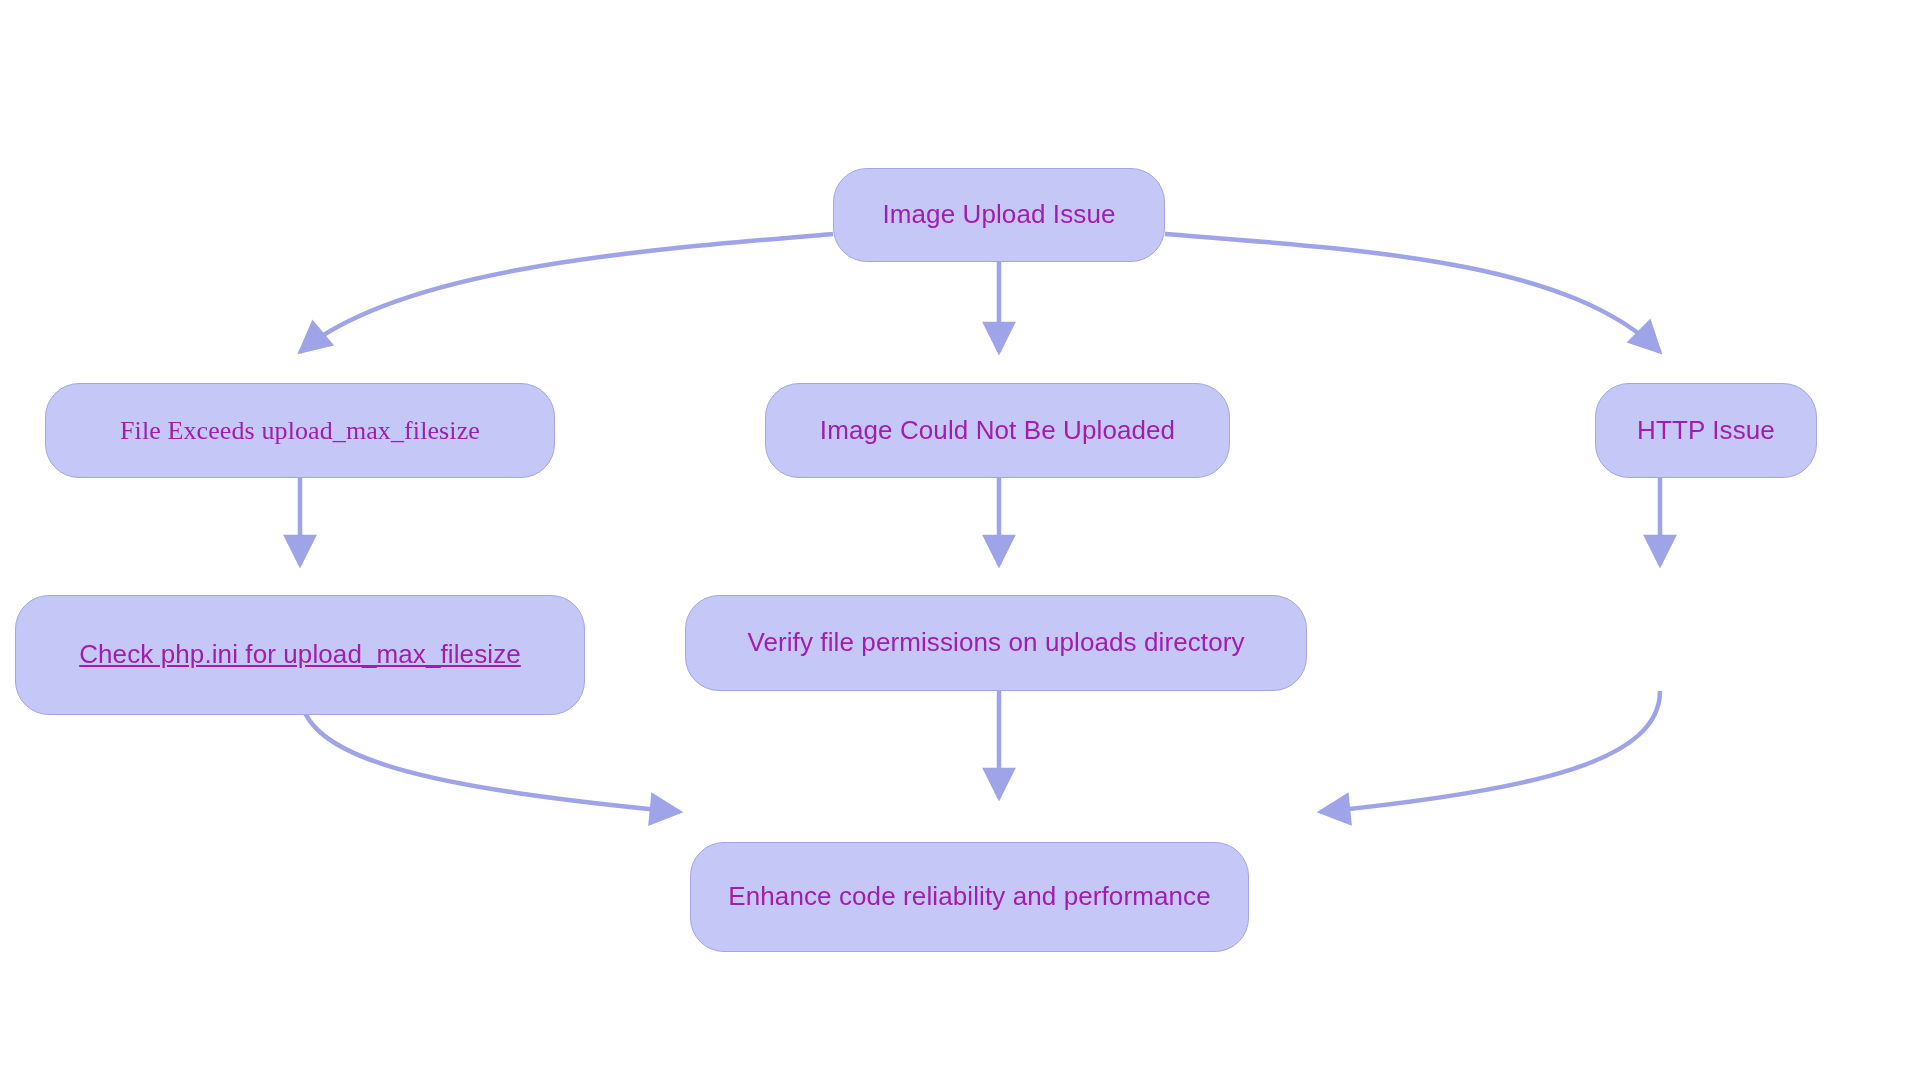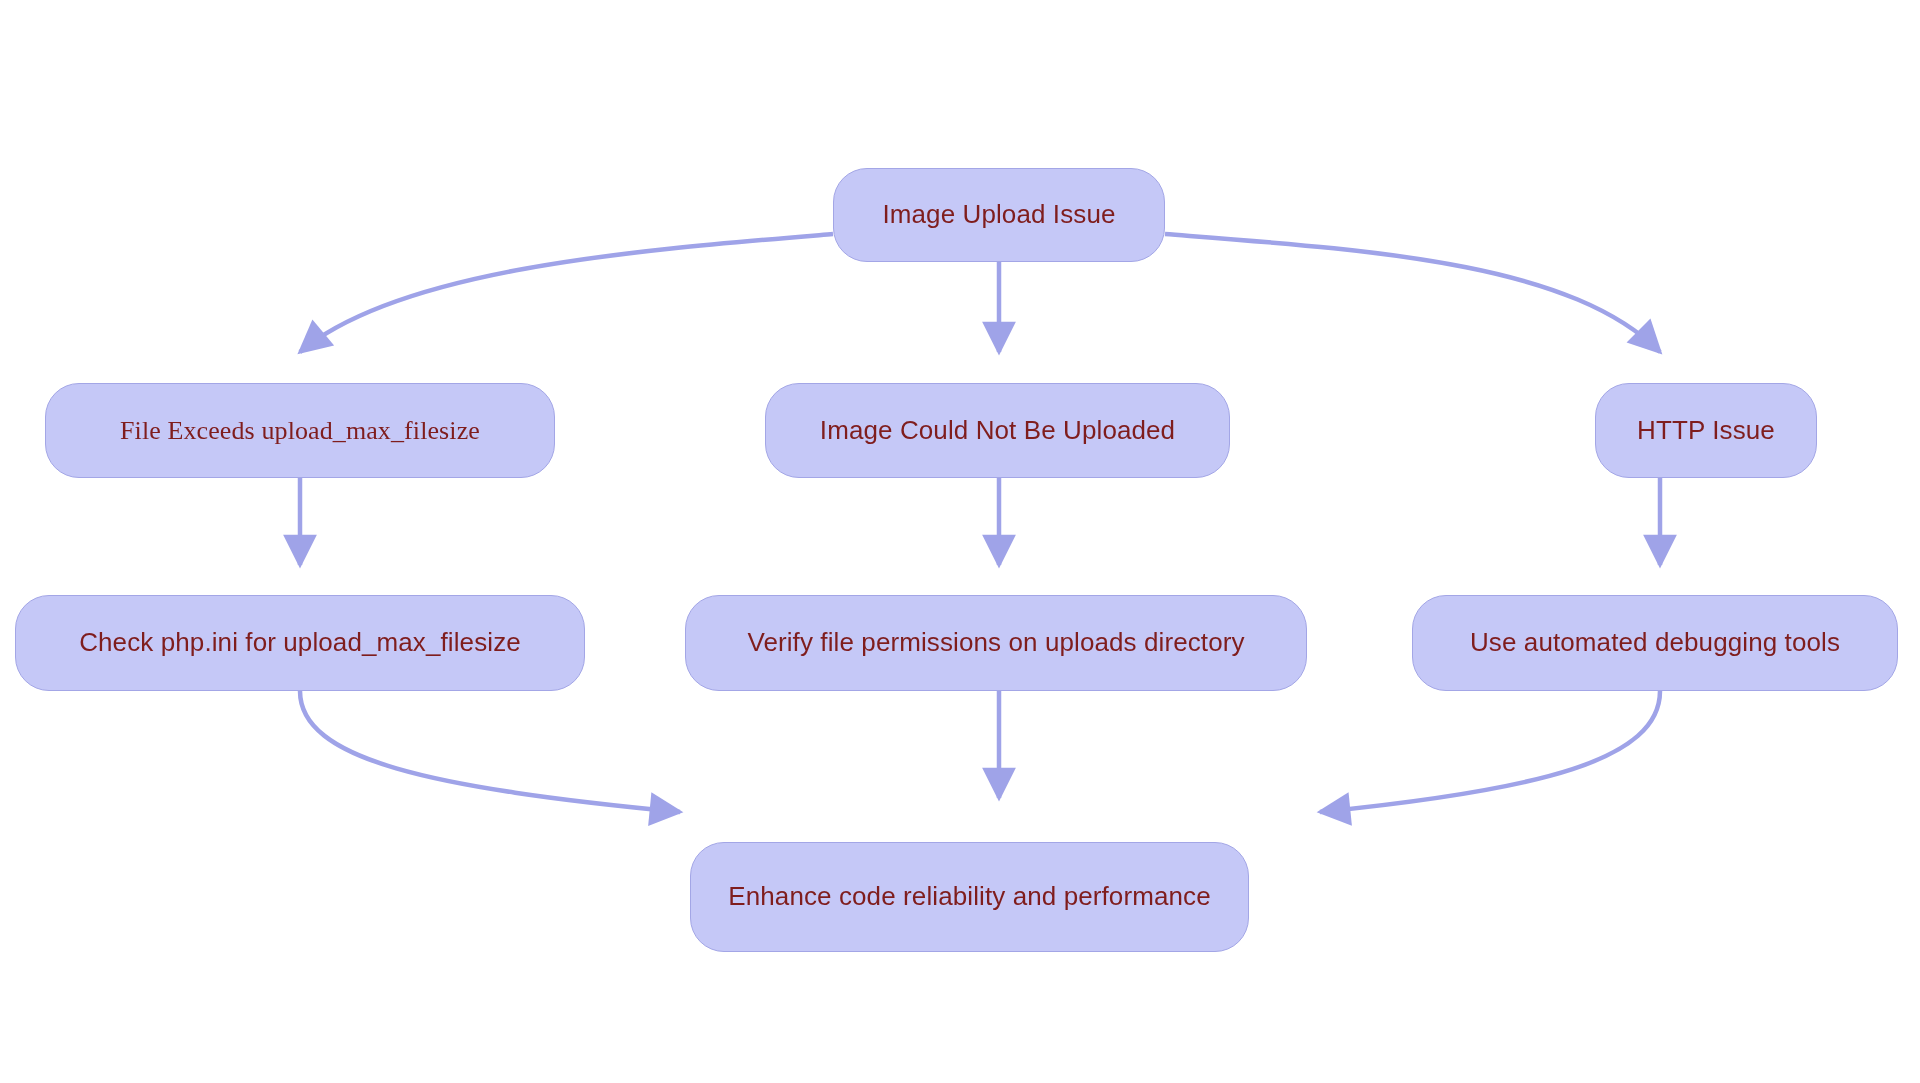--- a/index.html
+++ b/index.html
@@ -28,21 +28,21 @@
   }
   .node {
     position: absolute;
     box-sizing: border-box;
     display: flex;
     align-items: center;
     justify-content: center;
     background: #c5c8f7;
     border: 1.6px solid #a3a6e6;
     border-radius: 34px;
-    color: #7f1d1d;
+    color: #a21caf;
     font-size: 26px;
     font-weight: 400;
     letter-spacing: 0.1px;
     text-align: center;
     line-height: 1.2;
     padding: 0 26px;
     white-space: nowrap;
     z-index: 2;
   }
   .node-label {
@@ -95,29 +95,26 @@
   </div>
 
   <div class="node" style="left:765px; top:383px; width:465px; height:95px;">
     <span class="node-label">Image Could Not Be Uploaded</span>
   </div>
 
   <div class="node" style="left:1550px; top:383px; width:222px; height:95px;margin-left:45px;">
     <span class="node-label">HTTP Issue</span>
   </div>
 
-  <div class="node" style="left:15px; top:595px; width:570px; height:96px;">
+  <div class="node" style="left:15px; top:595px; width:570px; height:120px;text-decoration:underline;">
     <span class="node-label">Check php.ini for upload_max_filesize</span>
   </div>
 
   <div class="node" style="left:685px; top:595px; width:622px; height:96px;text-align:right;">
     <span class="node-label">Verify file permissions on uploads directory</span>
   </div>
 
-  <div class="node" style="left:1412px; top:595px; width:486px; height:96px;">
-    <span class="node-label">Use automated debugging tools</span>
-  </div>
 
   <div class="node" style="left:690px; top:842px; width:559px; height:110px;">
     <span class="node-label">Enhance code reliability and performance</span>
   </div>
 
 </div>
 
 </body></html>

